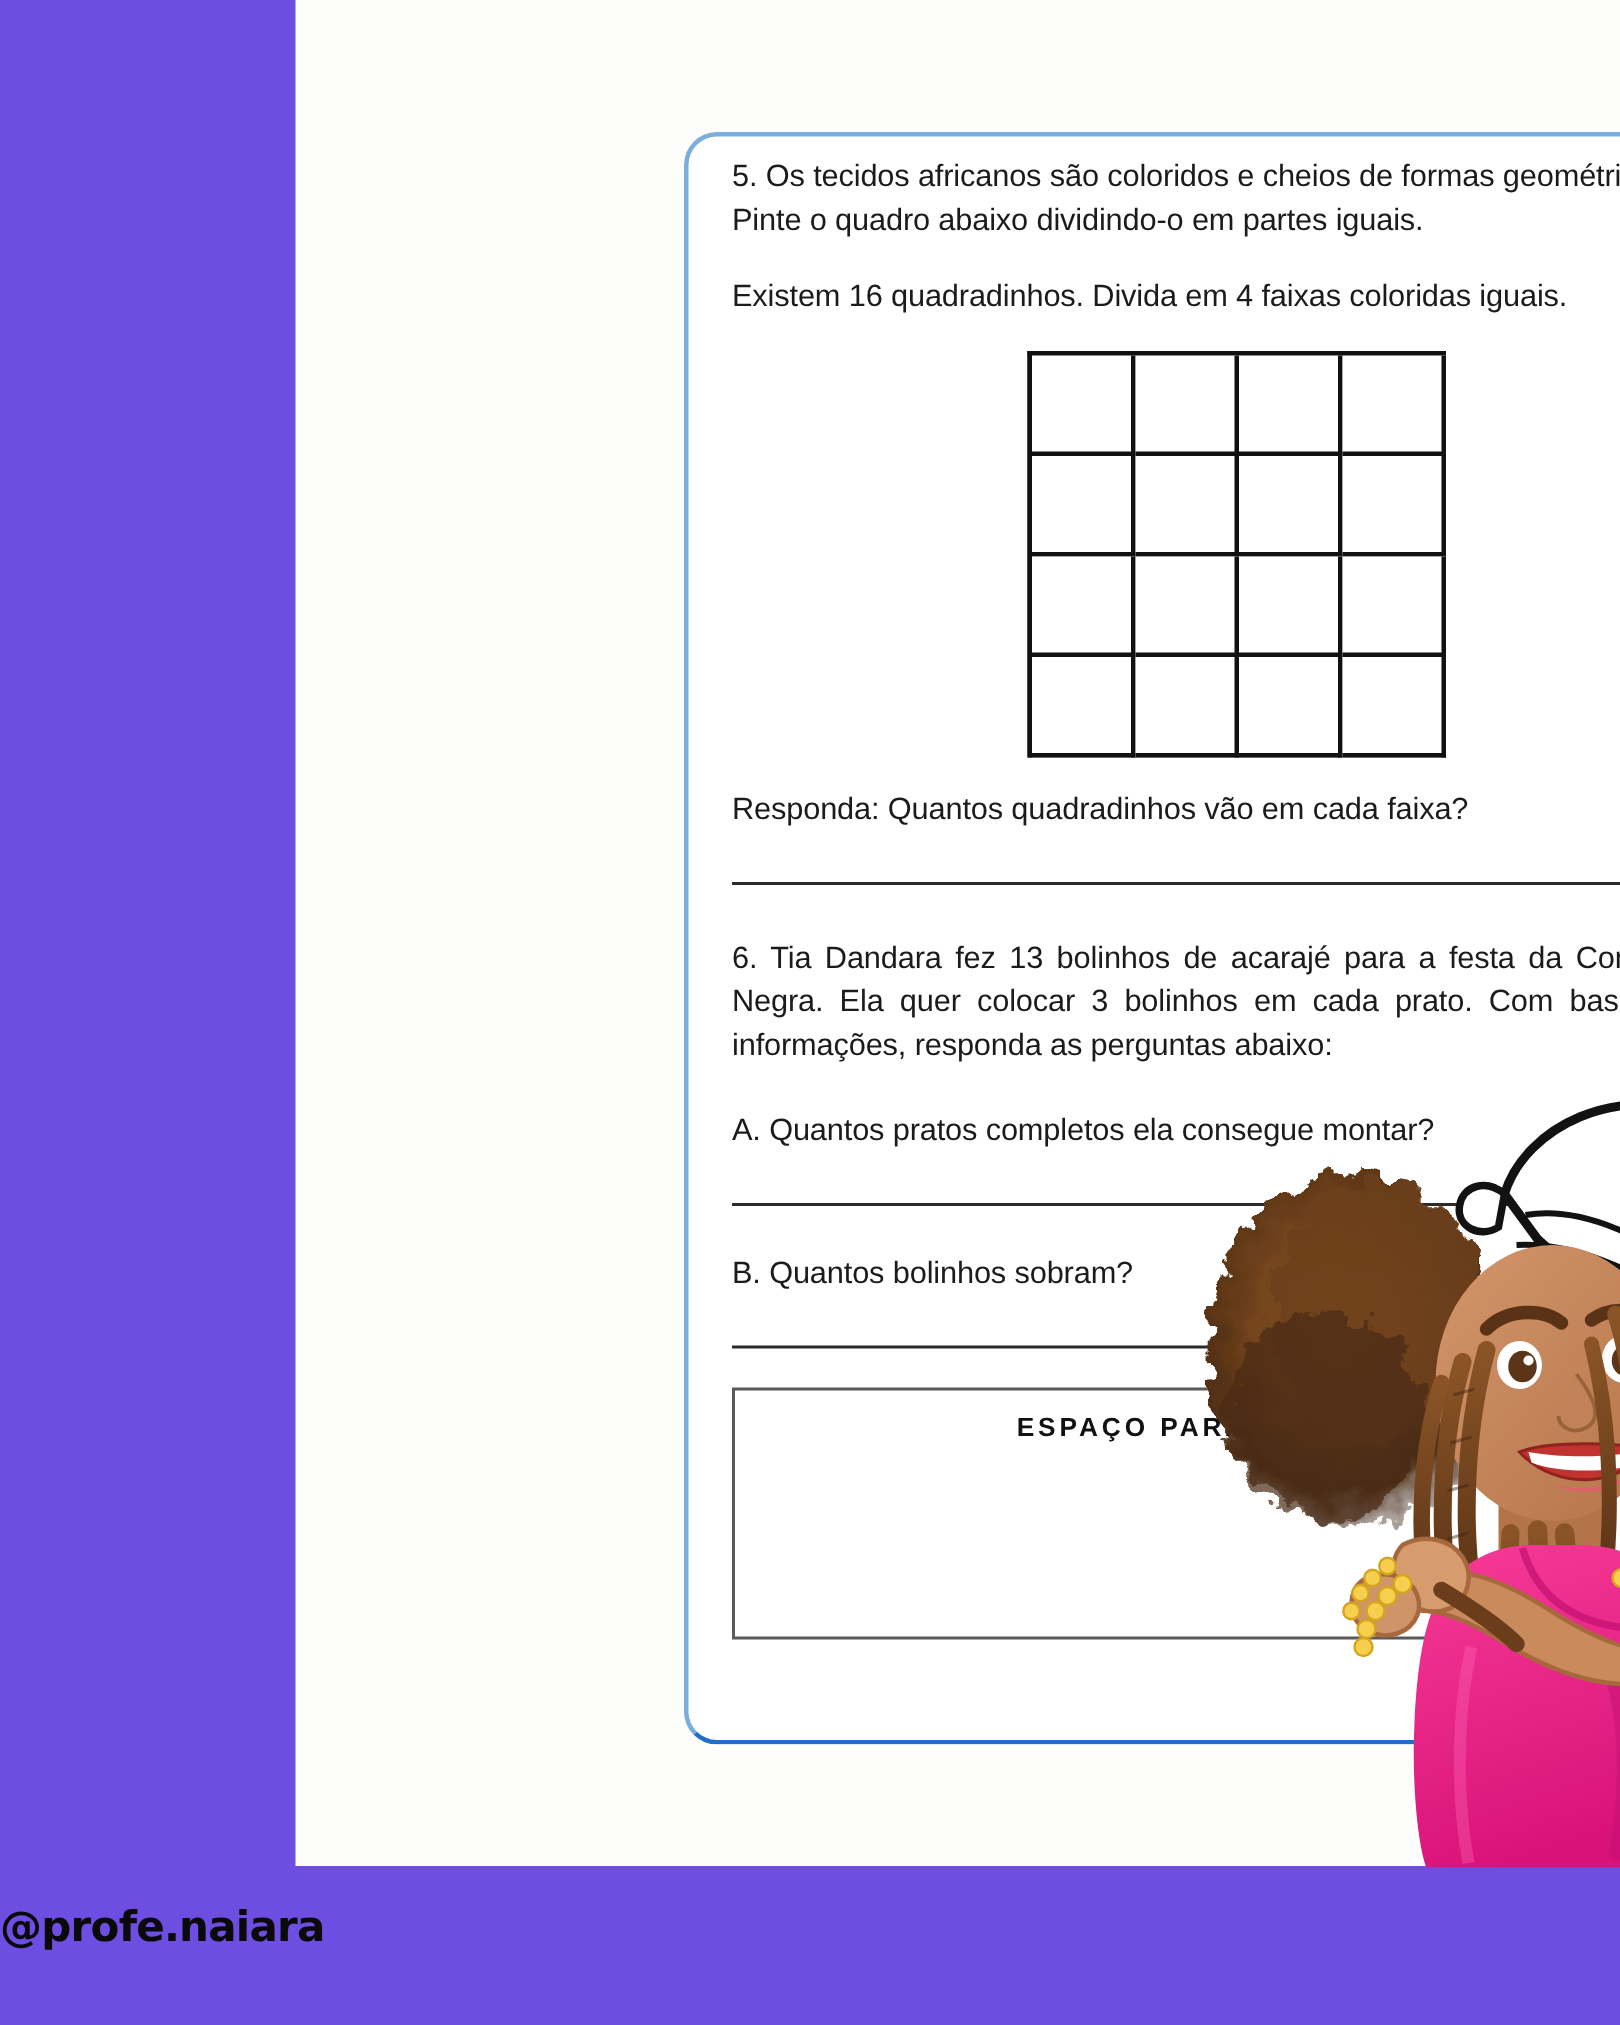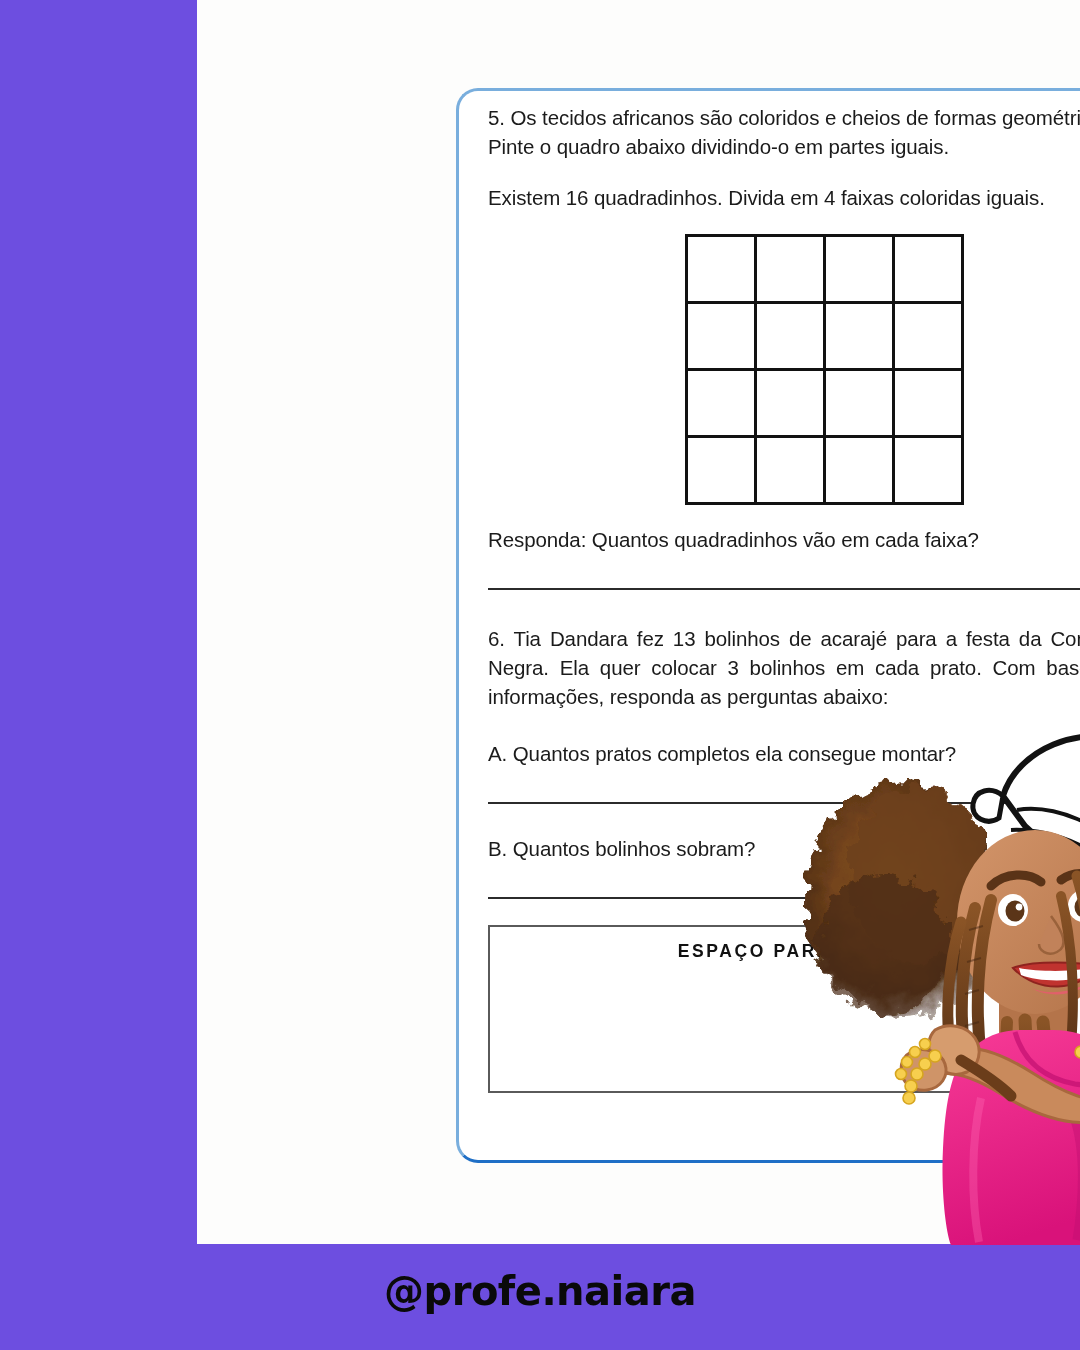--- a/index.html
+++ b/index.html
@@ -112,22 +112,22 @@
     letter-spacing: 2.6px;
     color: #111;
   }
 
   
   #handle {
     position: absolute;
     left: 0;
     right: 0;
     top: 1268px;
-    text-align: center;
-    font-size: 40px;
+    text-align: left;
+    font-size: 28px;
     font-weight: bold;
     color: #0a0a0a;
     letter-spacing: -0.5px;
     font-family: "DejaVu Sans", sans-serif;
   }
 
   
   #illustration {
     position: absolute;
     left: 588px;

